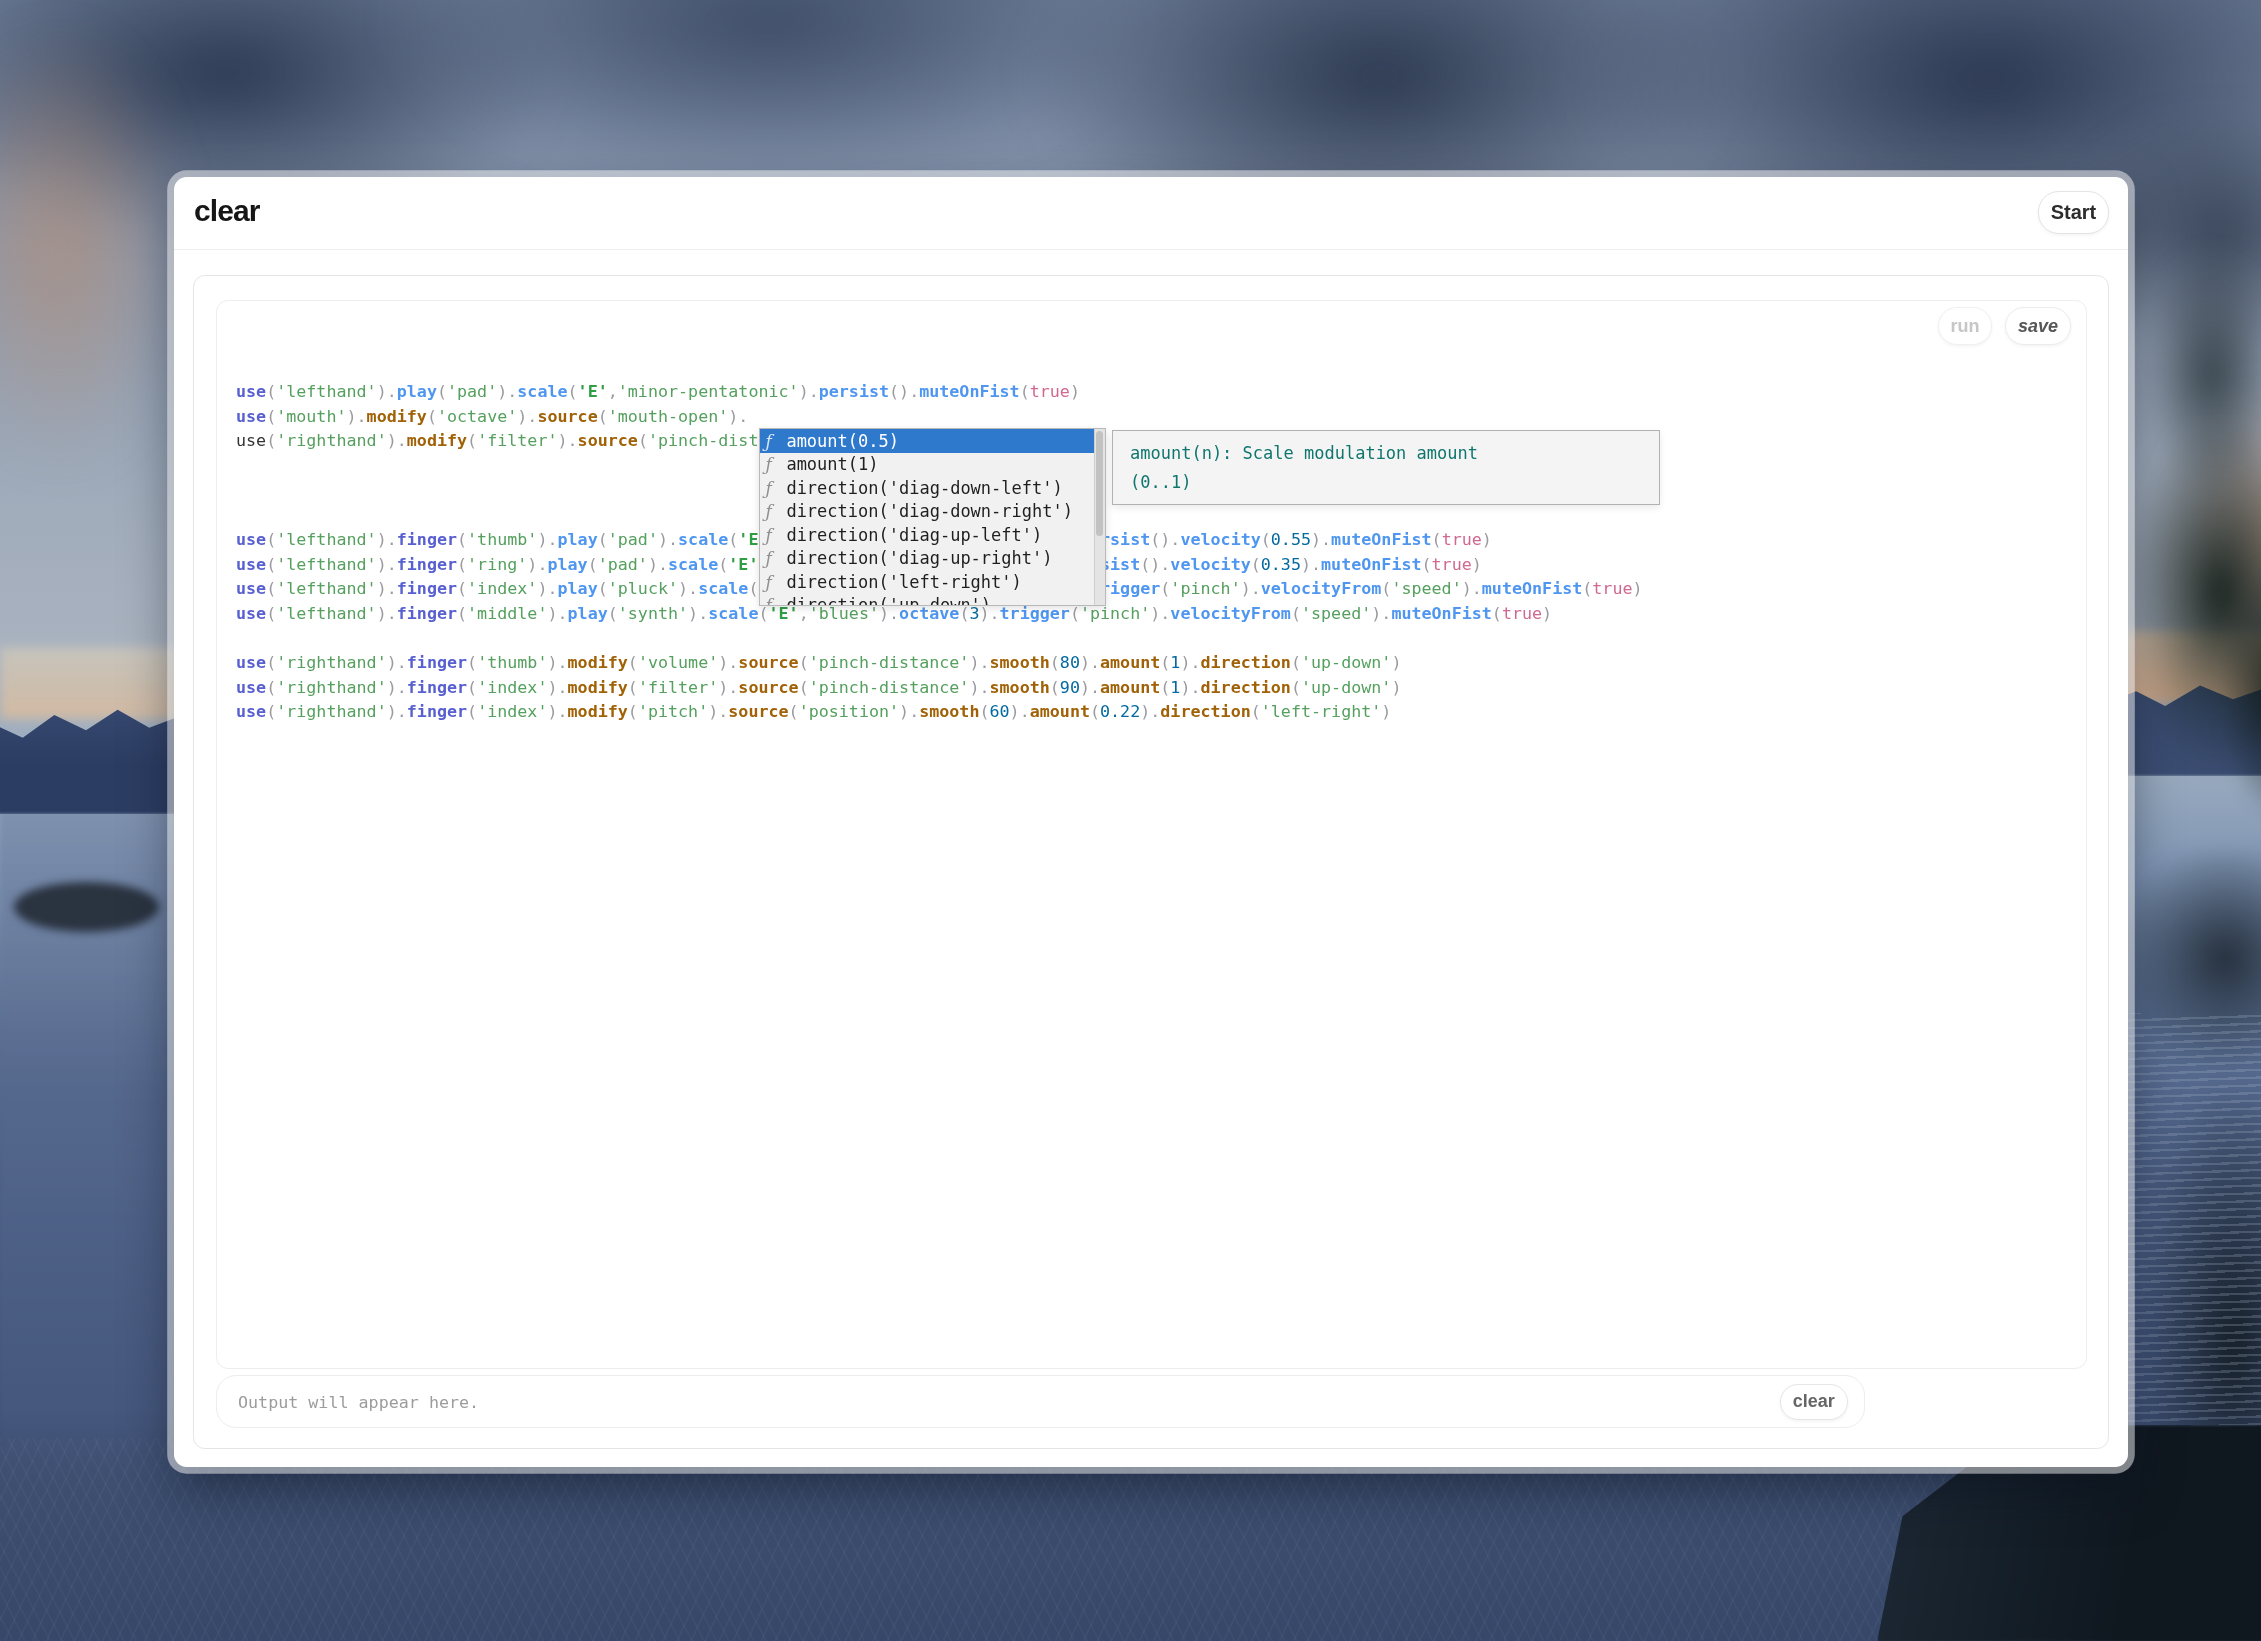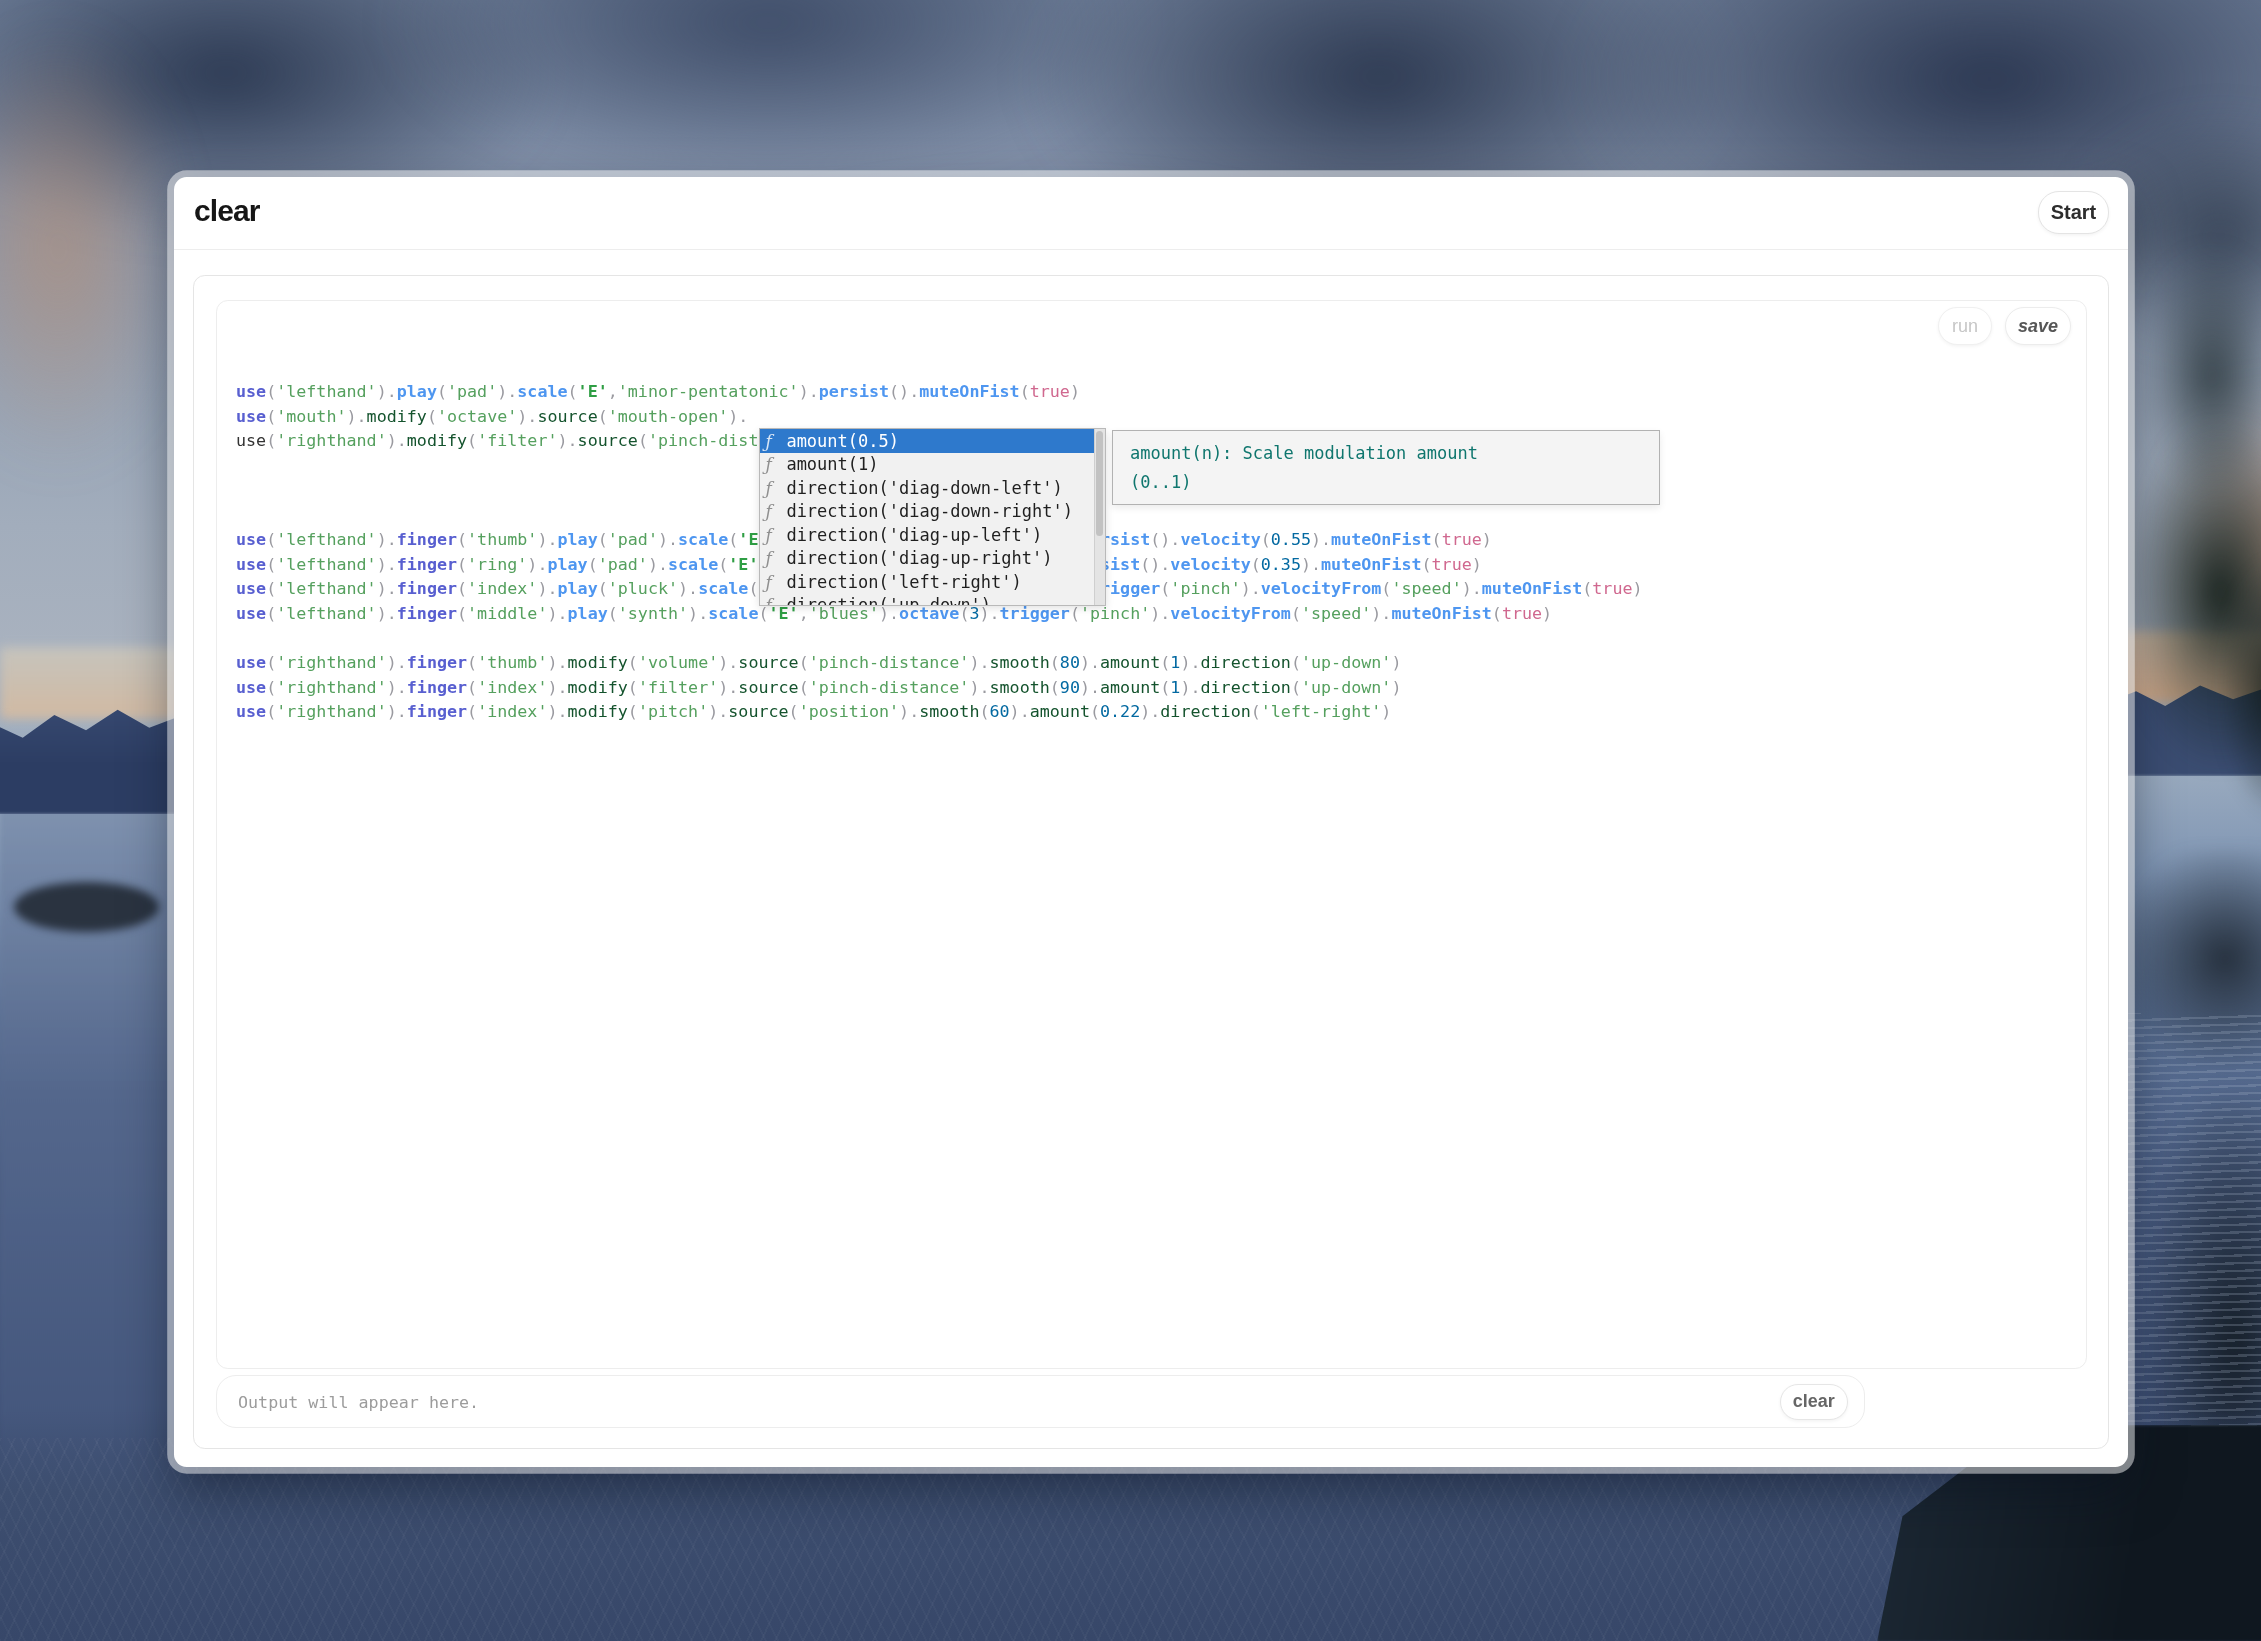--- a/index.html
+++ b/index.html
@@ -53,30 +53,30 @@
   .window{left:174px;top:177px;width:1954px;height:1290px;background:#ffffff;border-radius:12.7px;
       box-shadow:0 0 0 6.8px rgba(255,255,255,.48), 0 20.4px 50px rgba(8,16,30,.5);}
   .logo{left:20px;top:17px;font-size:30px;font-weight:800;letter-spacing:-0.9px;color:#161616;}
   .btn{display:flex;align-items:center;justify-content:center;background:#fff;border:1.4px solid #e4e4e4;
        border-radius:21px;box-shadow:0 1.4px 3.6px rgba(0,0,0,.05);cursor:pointer;box-sizing:border-box;text-align:center;}
   .start{left:1864px;top:13.6px;width:71px;height:43px;font-size:20px;font-weight:bold;color:#2d2d2d;}
   .hdrDivider{left:0;top:72px;width:1954px;height:0.9px;background:#ededed;}
 
   .innerCard{left:19.4px;top:98px;width:1916px;height:1174px;border:0.9px solid #e5e5e5;border-radius:11.8px;box-sizing:border-box;}
   .editorBox{left:42px;top:123px;width:1871px;height:1069px;border:0.9px solid #ededed;border-radius:11.8px;box-sizing:border-box;background:#fff;}
-  .run{left:1764px;top:130px;width:54px;height:38px;font-size:18px;font-weight:normal;color:#c6c6c6;border-color:#f0f0f0;}
+  .run{left:1764px;top:130px;width:54px;height:38px;font-size:18px;font-weight:bold;color:#c6c6c6;border-color:#f0f0f0;}
   .save{left:1831px;top:130px;width:66px;height:38px;font-size:18px;font-weight:bold;color:#565656;border-color:#ececec;font-style:italic;}
 
   
   .codeArea{left:62px;top:202px;width:1809px;height:588px;font-family:"DejaVu Sans Mono",monospace;
             font-size:16.7px;line-height:25px;}
   .code-line{position:absolute;left:0;white-space:pre;height:25px;}
   .tk-kw{color:#585fd0;font-weight:bold;}
   .tk-fn{color:#4e96f0;font-weight:bold;}
-  .tk-mod{color:#14532d;font-weight:normal;}
+  .tk-mod{color:#a16207;font-weight:bold;}
   .tk-str{color:#55a05e;}
   .tk-strb{color:#2f9e44;font-weight:bold;}
   .tk-pun{color:#9a9aa0;}
   .tk-num{color:#0369a1;}
   .tk-bool{color:#d0688f;}
   .tk-plain{color:#333333;}
 
   
   .dropdown{left:759px;top:428px;width:347px;height:178px;background:#f1f1f1;border:1.4px solid #b9b9b9;
             box-sizing:border-box;overflow:hidden;box-shadow:0 2.7px 8.1px rgba(0,0,0,.12);}

